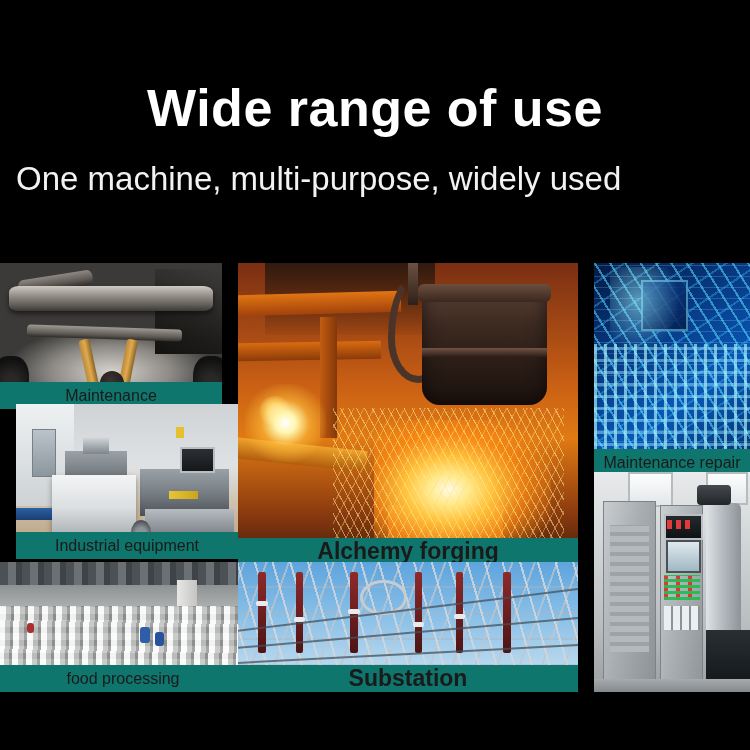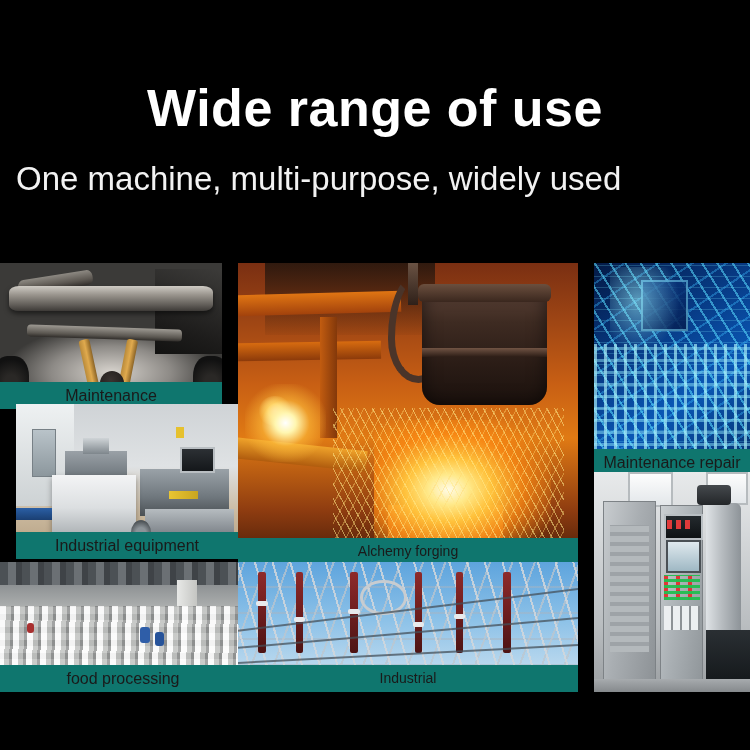--- a/index.html
+++ b/index.html
@@ -80,21 +80,21 @@
     width: 100%;
     background: #0f766e;
     color: #1a1a1a;
     text-align: center;
     font-size: 16px;
     line-height: 27px;
     height: 27px;
     white-space: nowrap;
     overflow: hidden;
   }
-  .caption.big { font-size: 14px; }
+  .caption.big { font-size: 23px; font-weight: bold; }
 
   
   #cell-maintenance      { left: 0px;   top: 8px;   width: 222px; height: 146px; }
   #cell-industrial       { left: 16px;   top: 149px; width: 222px; height: 155px; }
   #cell-food             { left: 0px;   top: 307px; width: 222px; height: 130px; padding-left: 24px; }
   #cell-alchemy          { left: 238px; top: 8px;   width: 340px; height: 302px; }
   #cell-substation       { left: 238px; top: 307px; width: 340px; height: 130px; }
   #cell-electronic       { left: 594px; top: 8px;   width: 156px; height: 213px; }
   #cell-chemical         { left: 594px; top: 217px; width: 156px; height: 220px; }
 
@@ -475,21 +475,21 @@
       <div class="sub-cap" style="left:16.4%;top:42%;"></div>
       <div class="sub-cap" style="left:32.4%;top:36%;"></div>
       <div class="sub-cap" style="left:51.4%;top:46%;"></div>
       <div class="sub-cap" style="left:63.4%;top:40%;"></div>
       <div class="layer sub-ring"></div>
       <div class="sub-wire1" style="position:absolute"></div>
       <div class="sub-wire2" style="position:absolute"></div>
       <div class="sub-wire3" style="position:absolute"></div>
       <div class="layer sub-ground"></div>
     </div>
-    <div class="caption big">Industrial</div>
+    <div class="caption big">Substation</div>
   </div>
 
   <div class="cell" id="cell-electronic">
     <div class="photo">
       <div class="layer pcb-bg"></div>
       <div class="layer pcb-traces"></div>
       <div class="layer pcb-chip"></div>
       <div class="layer pcb-pads"></div>
       <div class="layer pcb-glow"></div>
     </div>

